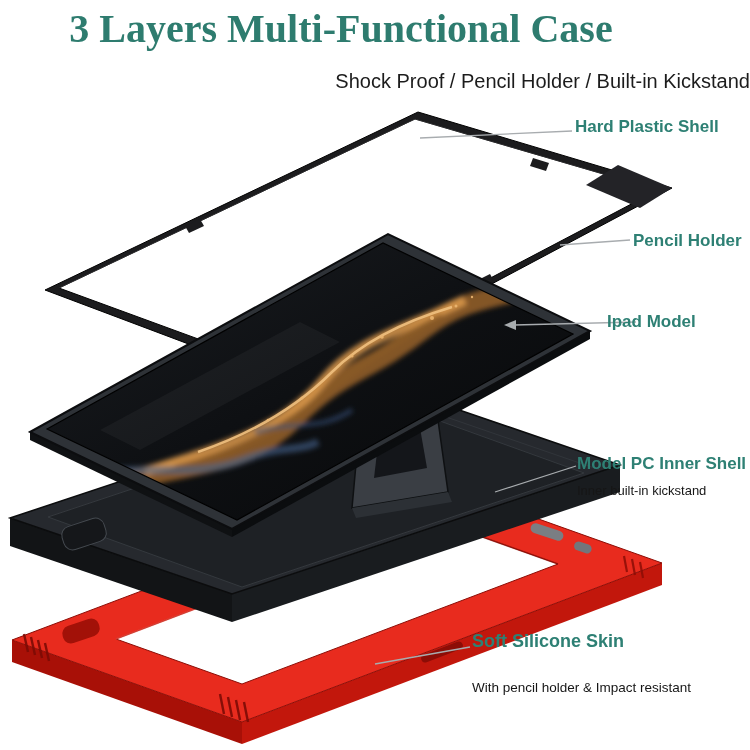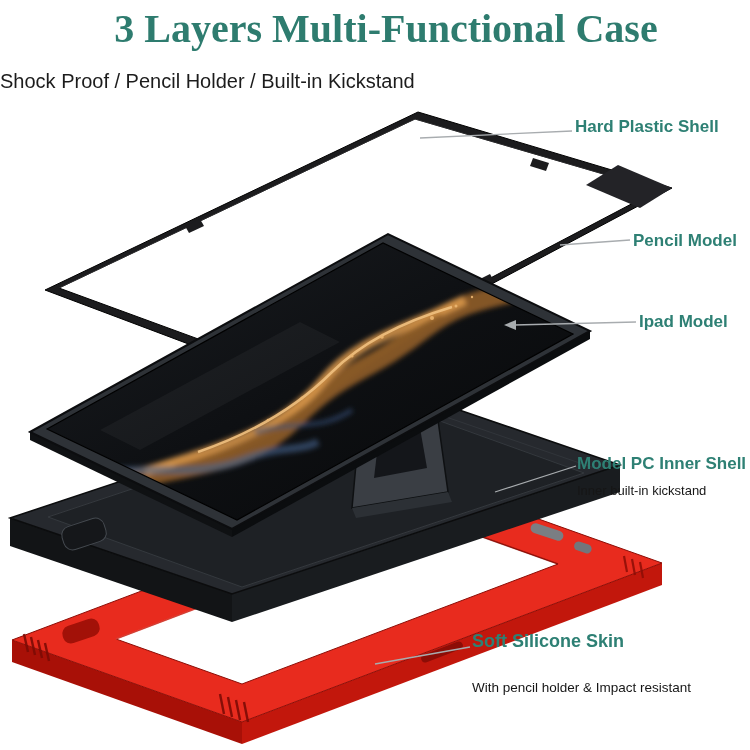--- a/index.html
+++ b/index.html
@@ -17,27 +17,26 @@
     position: absolute;
     top: 6px; left: 0;
     width: 682px;
     margin: 0;
     text-align: center;
     font-family: "Liberation Serif", serif;
     font-weight: bold;
     font-size: 40px;
     line-height: 1.15;
     color: #2E7C6F;
-    padding-left: 45px;
   }
   .hdr-sub {
     position: absolute;
     top: 70px; left: 0;
     width: 750px;
-    text-align: left;
+    text-align: right;
     font-size: 20px;
     color: #1c1c1c;
   }
 
   .callout { position: absolute; }
   .co-label {
     font-weight: bold;
     font-size: 17px;
     color: #2E8074;
     white-space: nowrap;
@@ -167,24 +166,24 @@
   </svg>
 
   <h1 class="hdr-title">3 Layers Multi-Functional Case</h1>
   <div class="hdr-sub">Shock Proof / Pencil Holder / Built-in Kickstand</div>
 
   <div class="callout" style="left:575px; top:117px;">
     <div class="co-label">Hard Plastic Shell</div>
   </div>
 
   <div class="callout" style="left:633px; top:231px;">
-    <div class="co-label">Pencil Model</div>
+    <div class="co-label">Pencil Holder</div>
   </div>
 
-  <div class="callout" style="left:639px; top:312px;">
+  <div class="callout" style="left:607px; top:312px;">
     <div class="co-label">Ipad Model</div>
   </div>
 
   <div class="callout" style="left:577px; top:454px;">
     <div class="co-label">Model PC Inner Shell</div>
     <div class="co-note sm">Inner built-in kickstand</div>
   </div>
 
   <div class="callout" style="left:472px; top:631px;">
     <div class="co-label big">Soft Silicone Skin</div>

